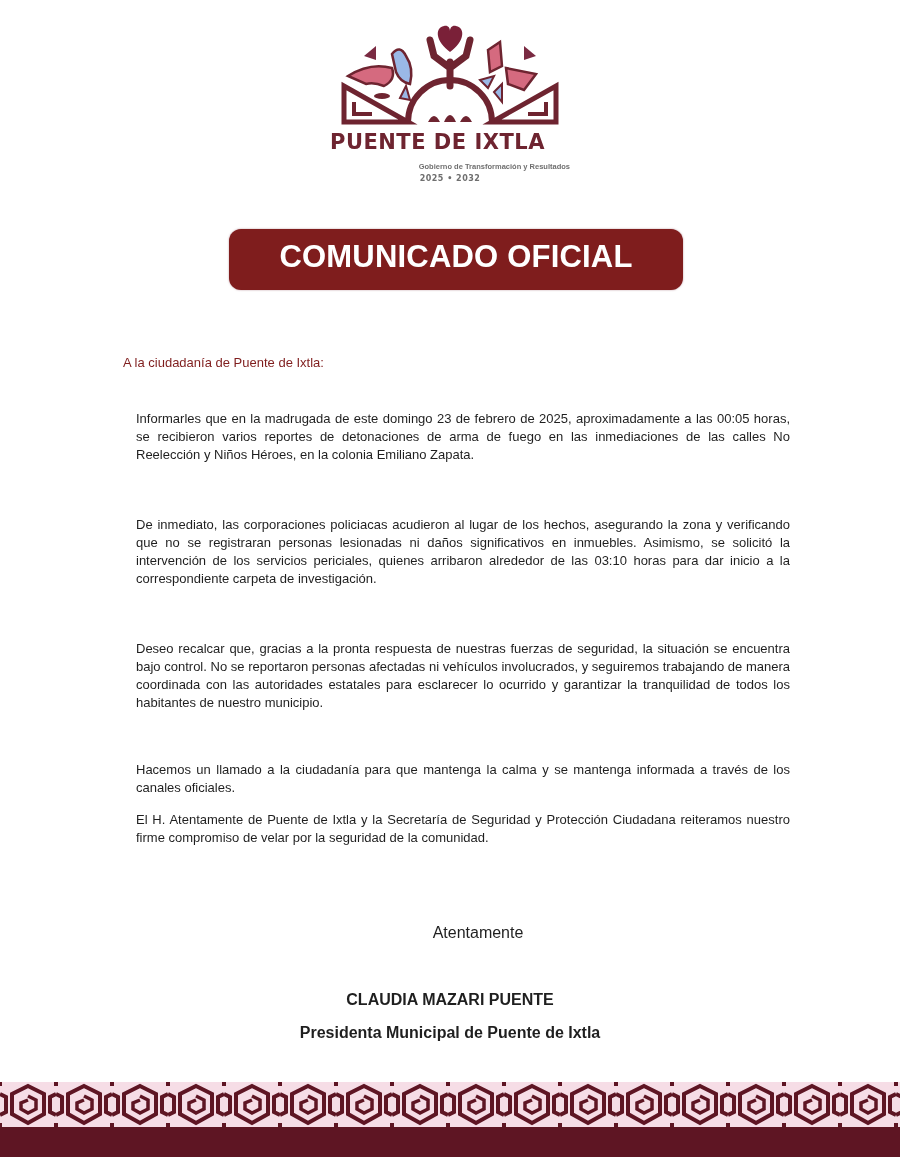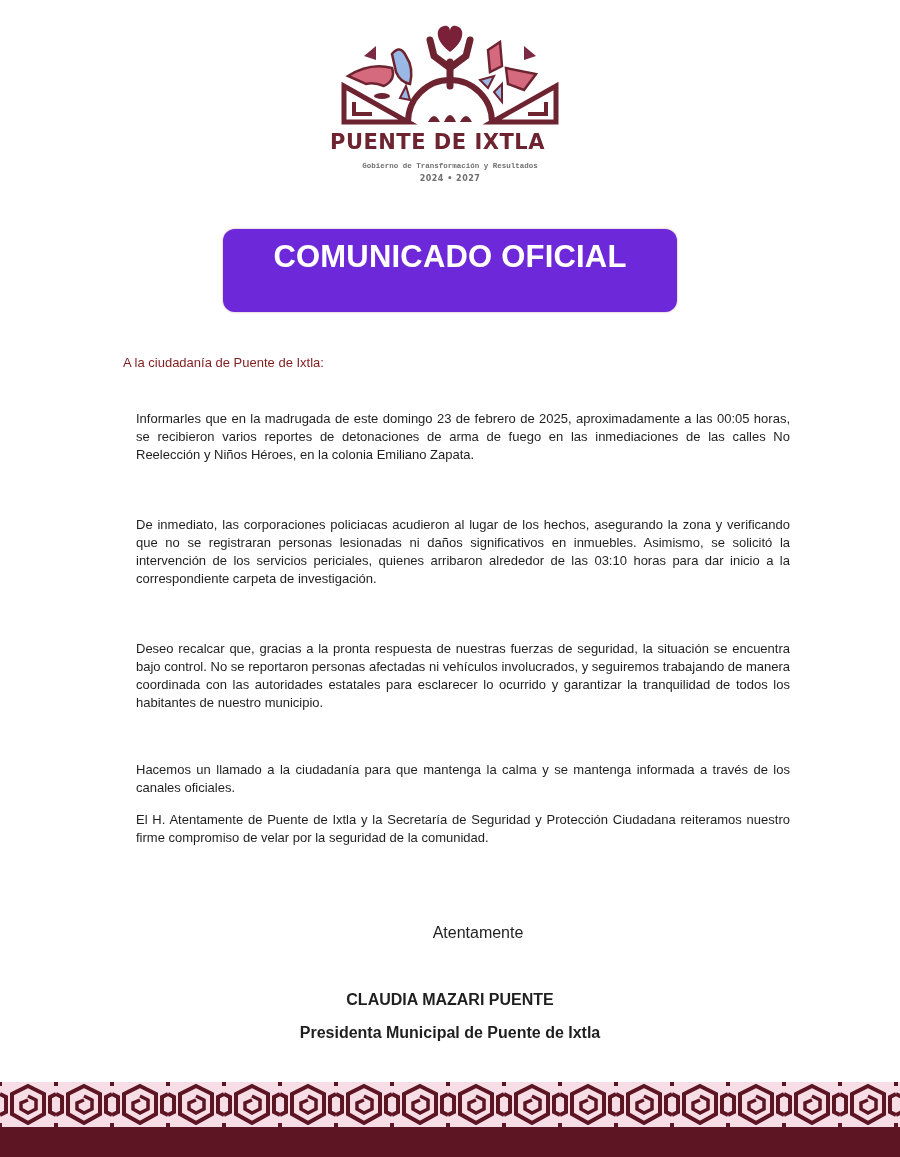--- a/index.html
+++ b/index.html
@@ -4,27 +4,27 @@
 <style>
   html, body { margin: 0; padding: 0; background: #ffffff; }
   body { width: 900px; height: 1157px; position: relative; overflow: hidden;
          font-family: "Liberation Sans", sans-serif; color: #1d1d1d; }
 
   .logo { position: absolute; left: 330px; top: 22px; width: 240px; height: 180px; }
   .logo svg { position: absolute; left: 0; top: 0; }
   .logo-title { position: absolute; left: 0; top: 108px; width: 240px; text-align: left;
                 font-family: "DejaVu Sans", sans-serif; font-weight: bold; font-size: 21px;
                 color: #6e2430; letter-spacing: 0.5px; }
-  .logo-sub { position: absolute; left: 0; top: 140px; width: 240px; text-align: center;
-              font-family: Liberation Mono, monospace; font-weight: bold; font-size: 7.5px; color: #6f6f6f; }
+  .logo-sub { position: absolute; left: 0; top: 140px; width: 240px; text-align: right;
+              font-family: Liberation Sans, sans-serif; font-weight: bold; font-size: 7.5px; color: #6f6f6f; }
   .logo-years { position: absolute; left: 0; top: 152px; width: 240px; text-align: center;
                 font-family: "DejaVu Sans", sans-serif; font-weight: bold; font-size: 8px; color: #6f6f6f; letter-spacing: 0.5px; }
 
-  .banner { position: absolute; left: 223px; top: 229px; width: 454px; height: 83px;
-            background: #6d28d9; border-radius: 12px; box-shadow: 0 0 2px rgba(120,40,60,0.5); color: #ffffff; }
+  .banner { position: absolute; left: 229px; top: 229px; width: 454px; height: 61px;
+            background: #7f1d1d; border-radius: 12px; box-shadow: 0 0 2px rgba(120,40,60,0.5); color: #ffffff; }
   .banner-title { position: absolute; left: 0; top: 10px; width: 100%; text-align: center;
                   font-weight: bold; font-size: 31px; letter-spacing: 0.2px; }
   .banner-sub { position: absolute; left: 0; top: 52px; width: 100%; text-align: center; font-size: 15px; }
 
   .body-text { position: absolute; left: 136px; width: 654px; font-size: 13px; line-height: 18px;
                text-align: justify; color: #1f1f1f; }
   .greeting { position: absolute; left: 123px; top: 355px; font-size: 13px; color: #7f1d1d; text-align: right; }
   .p1 { top: 410px; }
   .p2 { top: 516px; }
   .p3 { top: 640px; }
@@ -70,21 +70,21 @@
     <path d="M120 64 L120 40 M120 46 L104 34 L100 18 M120 46 L136 34 L140 18" fill="none" stroke="#6e2430" stroke-width="7" stroke-linecap="round"></path>
 
     <path d="M120 30 C106 20 104 6 114 4 C118 3 120 6 120 9 C120 6 122 3 126 4 C136 6 134 20 120 30 Z" fill="#7a2038"></path>
 
     <path d="M98 100 Q104 88 110 100 Z" fill="#6e2430"></path>
     <path d="M114 100 Q120 86 126 100 Z" fill="#6e2430"></path>
     <path d="M130 100 Q136 88 142 100 Z" fill="#6e2430"></path>
   </svg>
   <div class="logo-title">PUENTE DE IXTLA</div>
   <div class="logo-sub">Gobierno de Transformación y Resultados</div>
-  <div class="logo-years">2024 • 2027</div>
+  <div class="logo-years">2025 • 2032</div>
 </div>
 
 <div class="banner">
   <div class="banner-title">COMUNICADO OFICIAL</div>
 </div>
 
 <div class="greeting">A la ciudadanía de Puente de Ixtla:</div>
 <div class="body-text p1">Informarles que en la madrugada de este domingo 23 de febrero de 2025, aproximadamente a las 00:05 horas, se recibieron varios reportes de detonaciones de arma de fuego en las inmediaciones de las calles No Reelección y Niños Héroes, en la colonia Emiliano Zapata.</div>
 <div class="body-text p2">De inmediato, las corporaciones policiacas acudieron al lugar de los hechos, asegurando la zona y verificando que no se registraran personas lesionadas ni daños significativos en inmuebles. Asimismo, se solicitó la intervención de los servicios periciales, quienes arribaron alrededor de las 03:10 horas para dar inicio a la correspondiente carpeta de investigación.</div>
 <div class="body-text p3">Deseo recalcar que, gracias a la pronta respuesta de nuestras fuerzas de seguridad, la situación se encuentra bajo control. No se reportaron personas afectadas ni vehículos involucrados, y seguiremos trabajando de manera coordinada con las autoridades estatales para esclarecer lo ocurrido y garantizar la tranquilidad de todos los habitantes de nuestro municipio.</div>

